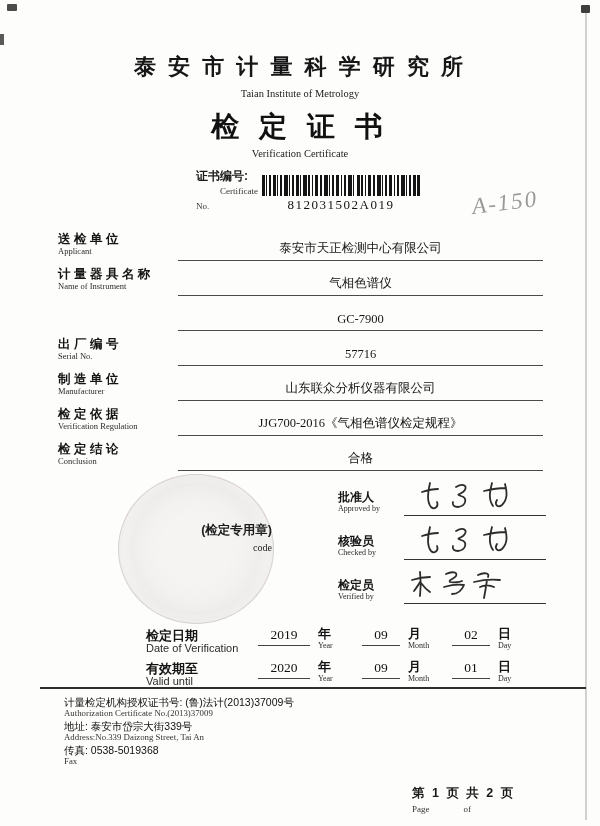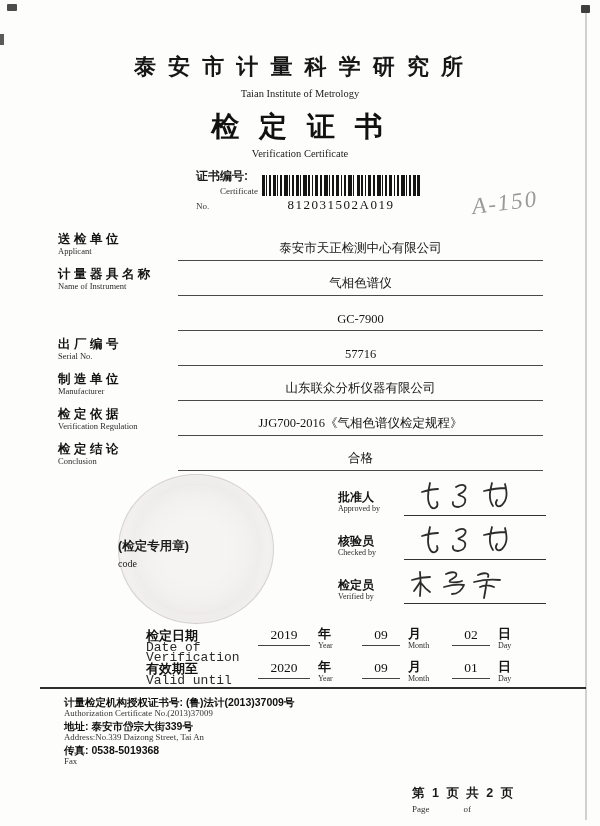--- a/index.html
+++ b/index.html
@@ -32,48 +32,48 @@
   .f-label{position:absolute;left:0;top:4px;width:118px;}
   .f-label-cn{font-size:12.5px;font-weight:bold;line-height:13px;white-space:nowrap;color:#141414;}
   .f-label-en{font-size:8.5px;line-height:11px;color:#2a2a2a;font-family:"Liberation Serif",serif;}
   .f-value{position:absolute;left:120px;right:2px;bottom:3px;border-bottom:1px solid #4a4a4a;text-align:center;font-size:12.5px;padding-bottom:3px;color:#151515;font-family:"Liberation Serif","DejaVu Serif",serif;}
   
   .stamp-circle{position:absolute;left:118px;top:474px;width:154px;height:148px;border-radius:50%;
     border:1px solid rgba(168,158,152,0.45);
     box-shadow:inset 0 0 20px rgba(168,158,152,0.25);
     background:radial-gradient(circle,rgba(180,170,165,0.10) 30%,rgba(180,170,165,0.16) 60%,rgba(180,170,165,0.05) 68%,transparent 74%);
     filter:blur(0.3px);}
-  .stamp-text{position:absolute;left:118px;top:522px;width:154px;text-align:left;margin-top:16px;}
+  .stamp-text{position:absolute;left:118px;top:522px;width:154px;text-align:right;}
   .stamp-cn{font-size:12.5px;font-weight:bold;color:#1d1d1d;}
   .stamp-en{font-size:10px;color:#222;font-family:"Liberation Serif",serif;margin-top:3px;}
   .sigs{position:absolute;left:338px;top:478px;width:208px;}
   .sig-row{position:relative;height:44px;text-decoration:underline;}
   .sig-label{position:absolute;left:0;top:13px;width:64px;}
   .sig-label-cn{font-size:12px;font-weight:bold;line-height:13px;color:#141414;}
   .sig-label-en{font-size:8px;line-height:10px;color:#2a2a2a;font-family:"Liberation Serif",serif;}
   .sig-line{position:absolute;left:66px;right:0;bottom:6px;border-bottom:1.5px solid #333;}
   .sig-svg{position:absolute;left:70px;bottom:7px;width:132px;height:36px;}
   .sig-svg path{stroke:#2c2c2c;stroke-width:1.8;fill:none;stroke-linecap:round;stroke-linejoin:round;}
   
   .dates{position:absolute;left:146px;top:627px;width:320px;}
   .date-row{position:relative;height:33px;}
   .d-label{position:absolute;left:0;top:2px;width:110px;}
   .d-label-cn{font-size:13px;font-weight:bold;line-height:14px;color:#131313;}
-  .d-label-en{font-size:13px;line-height:10px;color:#2a2a2a;font-family:Liberation Mono, monospace;}
+  .d-label-en{font-size:11px;line-height:10px;color:#2a2a2a;font-family:Liberation Sans, sans-serif;}
   .d-val{position:absolute;top:0;text-align:center;font-size:13.5px;font-family:"Liberation Serif",serif;border-bottom:1px solid #444;padding-bottom:2px;color:#111;}
   .d-year{left:112px;width:52px;} .d-month{left:216px;width:38px;} .d-day{left:306px;width:38px;}
   .d-unit{position:absolute;top:0;text-align:left;}
   .u-year{left:172px;} .u-month{left:262px;} .u-day{left:352px;}
   .d-unit-cn{font-size:13px;font-weight:bold;line-height:14px;color:#131313;}
   .d-unit-en{font-size:8px;line-height:9px;color:#2a2a2a;font-family:"Liberation Serif",serif;}
   
   .divider{position:absolute;left:40px;top:687px;width:546px;height:2px;background:#2e2e2e;}
   .foot-left{position:absolute;left:64px;top:696px;width:345px;}
   .foot-right{position:absolute;left:424px;top:696px;width:160px;}
-  .foot-cn{font-size:10.5px;font-weight:bold;color:#101010;line-height:12px;white-space:nowrap;}
+  .foot-cn{font-size:10.5px;font-weight:normal;color:#101010;line-height:12px;white-space:nowrap;}
   .foot-en{font-size:8.8px;color:#333;line-height:11px;margin-bottom:1px;font-family:"Liberation Serif",serif;white-space:nowrap;}
   .page-block{position:absolute;left:412px;top:785px;width:170px;}
   .page-cn{font-size:12.5px;font-weight:bold;letter-spacing:2px;color:#1a1a1a;}
   .page-sub{font-size:9px;color:#333;font-family:"Liberation Serif",serif;margin-top:2px;}
   .page-sub .of{margin-left:34px;}
 </style>
 </head>
 <body>
 
 <div class="page">

